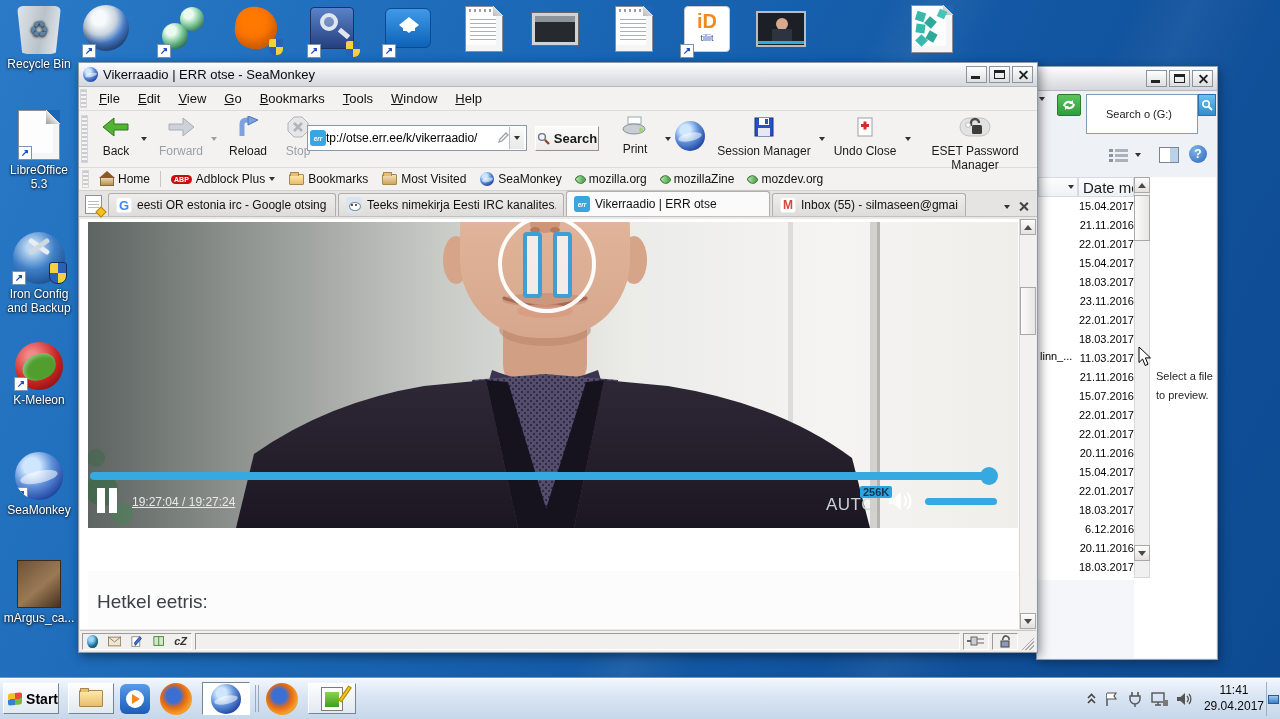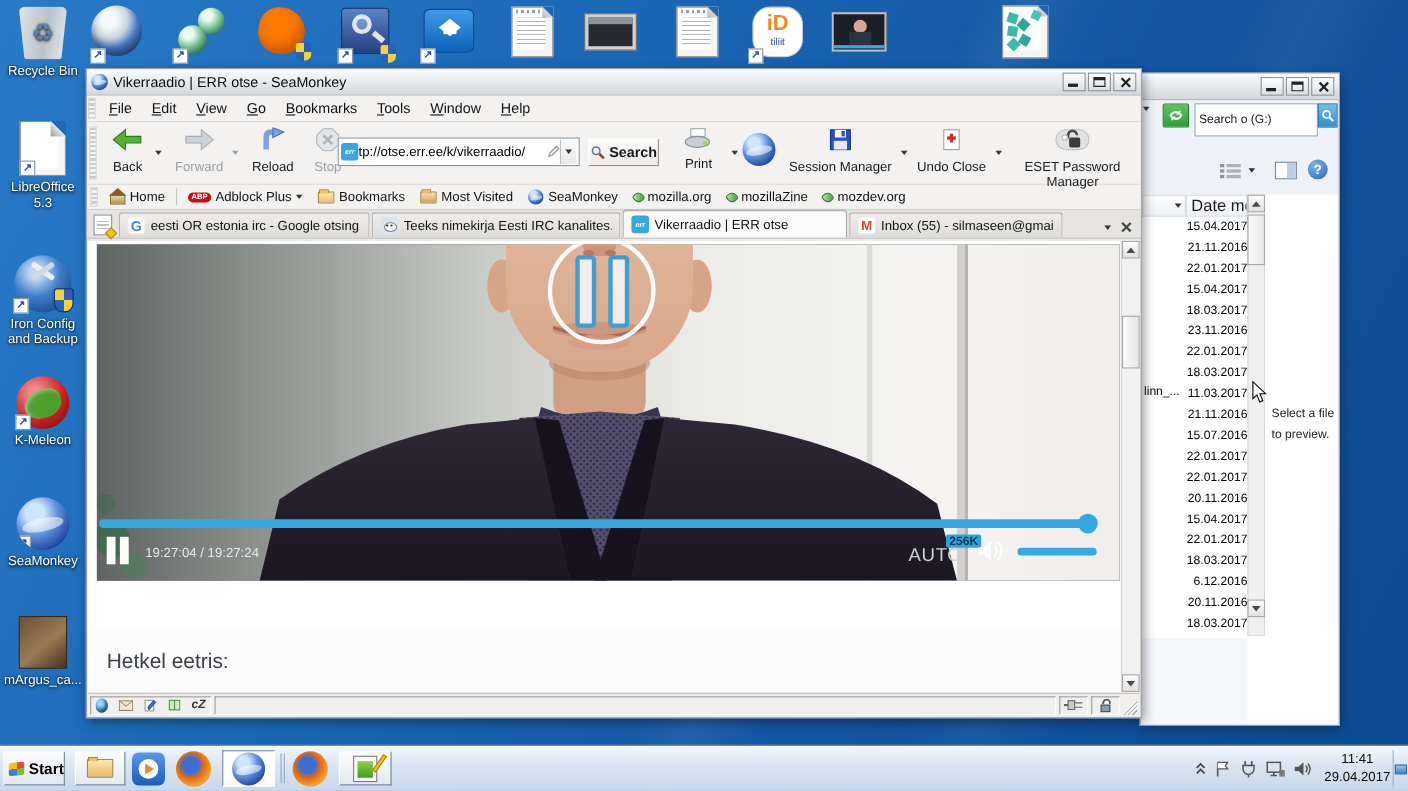--- a/index.html
+++ b/index.html
@@ -96,21 +96,21 @@
   .scrthumb { position:absolute; left:0; width:16px; background:linear-gradient(90deg,#fbfbfb,#e8e6e4); border:1px solid #aaa8a6; }
 
   #player { position:absolute; left:8px; top:3px; width:930px; height:306px; overflow:hidden; background:#777; }
   #pauseOverlay { position:absolute; left:410px; top:-7px; width:98px; height:98px; border:4px solid rgba(255,255,255,.95); border-radius:50%; }
   .pbar { position:absolute; left:425px; top:10px; width:19px; height:66px; border-radius:4px; background:rgba(250,252,255,.78); border:4px solid #3d9fd4; }
   #progress { position:absolute; left:2px; top:250px; width:899px; height:8px; border-radius:4px; cursor:pointer; }
   #knob { position:absolute; left:892px; top:245px; width:18px; height:18px; border-radius:50%; cursor:pointer; }
   .pausebars { position:absolute; left:9px; top:266px; width:32px; height:26px; cursor:pointer; }
   .pausebars::before, .pausebars::after { content:""; position:absolute; top:0; width:8px; height:25px; background:#fff; }
   .pausebars::before{ left:0; } .pausebars::after{ left:12px; }
-  #ptime { position:absolute; left:44px; top:273px; font-size:12px; color:#e9e9e9; }
+  #ptime { position:absolute; left:44px; top:273px; font-size:12px; color:#e9e9e9;text-decoration:underline; }
   #quality { position:absolute; left:738px; top:273px; font-size:17px; color:#ccd1d5; letter-spacing:.5px; cursor:pointer; }
   #bitrate { position:absolute; left:772px; top:264px; font-size:11px; font-weight:bold; color:#0d3550; padding:0 3px; border-radius:2px; cursor:pointer; }
   #speaker { position:absolute; left:800px; top:269px; cursor:pointer; }
   #volume { position:absolute; left:837px; top:276px; width:72px; height:7px; border-radius:4px; cursor:pointer; }
   #jagabar { position:absolute; left:8px; top:309px; width:930px; height:43px; display:flex; align-items:center; }
   #jagalabel { color:#fff; font-weight:bold; font-size:17px; letter-spacing:1px; margin-left:9px; }
   .sharetile { width:42px; height:43px; display:flex; align-items:center; justify-content:center; cursor:pointer; }
   #fbtile { margin-left:16px; background:#262b37; color:#fff; font-weight:bold; font-size:19px; font-family:"Liberation Serif",serif; }
   #nowplaying { position:absolute; left:422px; top:12px; transform:translateX(-50%); color:#c9cdd6; font-size:15px; letter-spacing:.4px; white-space:nowrap; }
   #eetris { position:absolute; left:8px; top:352px; width:930px; height:61px; background:#fcfcfc; }
@@ -121,21 +121,21 @@
   .sunken { border:1px solid; border-color:#9a9a9a #fff #fff #9a9a9a; background:#f1f0ee; height:17px; display:flex; align-items:center; }
   #compbar { width:110px; gap:10px; padding:0 4px; }
   #statfield { flex:1; }
   .statico { width:26px; justify-content:center; }
   #grip { width:13px; height:13px; align-self:flex-end;
     background:linear-gradient(135deg, transparent 0 50%, #aaa 50% 55%, transparent 55% 65%, #aaa 65% 70%, transparent 70% 80%, #aaa 80% 85%, transparent 85%); }
 
   
   #explorer { left:1036px; top:66px; width:182px; height:594px; background:#eef1f6; border:1px solid #93a2b4; box-shadow:2px 3px 10px rgba(0,0,0,.35); }
   #x-address { position:relative; height:30px; }
-  #x-search { position:absolute; left:49px; top:3px; width:112px; height:30px; background:#fff; border:1px solid #7f9db9; }
+  #x-search { position:absolute; left:49px; top:3px; width:112px; height:40px; background:#fff; border:1px solid #7f9db9;padding-left:16px; }
   #x-search input { border:0; outline:0; width:100%; height:100%; font-size:11px; padding:0 3px; font-family:"Liberation Sans",sans-serif; }
   #x-search input::placeholder { color:#1a1a1a; opacity:1; }
   #x-searchbtn { position:absolute; left:161px; top:3px; width:18px; height:22px; background:linear-gradient(#6cc0ee,#2f8fd0); border:1px solid #2a6fa6; display:flex; align-items:center; justify-content:center; cursor:pointer; }
   #x-refresh { position:absolute; left:20px; top:3px; width:24px; height:22px; background:linear-gradient(#5cc45c,#2d9e3d); border:1px solid #2a7a2a; border-radius:2px; display:flex; align-items:center; justify-content:center; cursor:pointer; }
   #x-main { position:absolute; left:1px; right:1px; top:110px; bottom:1px; background:#fff; }
   .x-hdr { position:absolute; top:0; height:20px; background:linear-gradient(#fdfdfe,#eef1f5); border:1px solid #d5dae0; font-size:15px; color:#1a1a1a; display:flex; align-items:center; }
   .xrow { position:absolute; font-size:11px; color:#000; white-space:nowrap; }
   .xdate { left:0; width:96px; text-align:right; }
   #x-scroll { position:absolute; left:96px; top:0; width:16px; height:401px; background:#f0f0f0; border:1px solid #d8d8d8; }
   #x-preview { position:absolute; left:113px; top:0; right:0; bottom:0; background:#fff; font-size:11px; color:#1f1f1f; line-height:1.75; }
@@ -196,21 +196,21 @@
       <div style="position:absolute;left:3px;top:3px;right:3px;height:6px;background:#8d939b"></div>
     </div>
   </div>
   <div class="ticon" style="left:608px">
     <div class="page-ico" style="width:38px;height:46px;margin:1px auto">
         <div class="spiral"></div>
         <div class="lines"></div>
       </div>
   </div>
   <div class="ticon" style="left:681px">
-    <div style="width:46px;height:46px;margin:1px auto;background:#fff;border-radius:16px;border:1px solid #c8ccd2;text-align:center">
+    <div style="width:46px;height:46px;margin:1px auto;background:#fff;border-radius:4px;border:1px solid #c8ccd2;text-align:center">
       <div style="font-weight:bold;font-size:20px;color:#2b4f9e;margin-top:3px"><span style="color:#f08a1e">iD</span></div>
       <div style="font-size:9px;color:#2b4f9e">tiliit</div>
     </div>
     <span class="shortcut">↗</span>
   </div>
   <div class="ticon" style="left:756px">
     <div style="width:50px;height:36px;margin-top:6px;background:#1c2026;border:2px solid #b8bcc2;position:relative">
       <div style="position:absolute;left:18px;top:5px;width:12px;height:12px;border-radius:50%;background:#d8a98e"></div>
       <div style="position:absolute;left:14px;top:16px;width:20px;height:12px;background:#2e3340"></div>
       <div style="position:absolute;left:0;bottom:1px;width:100%;height:3px;background:#36a9e1"></div>

